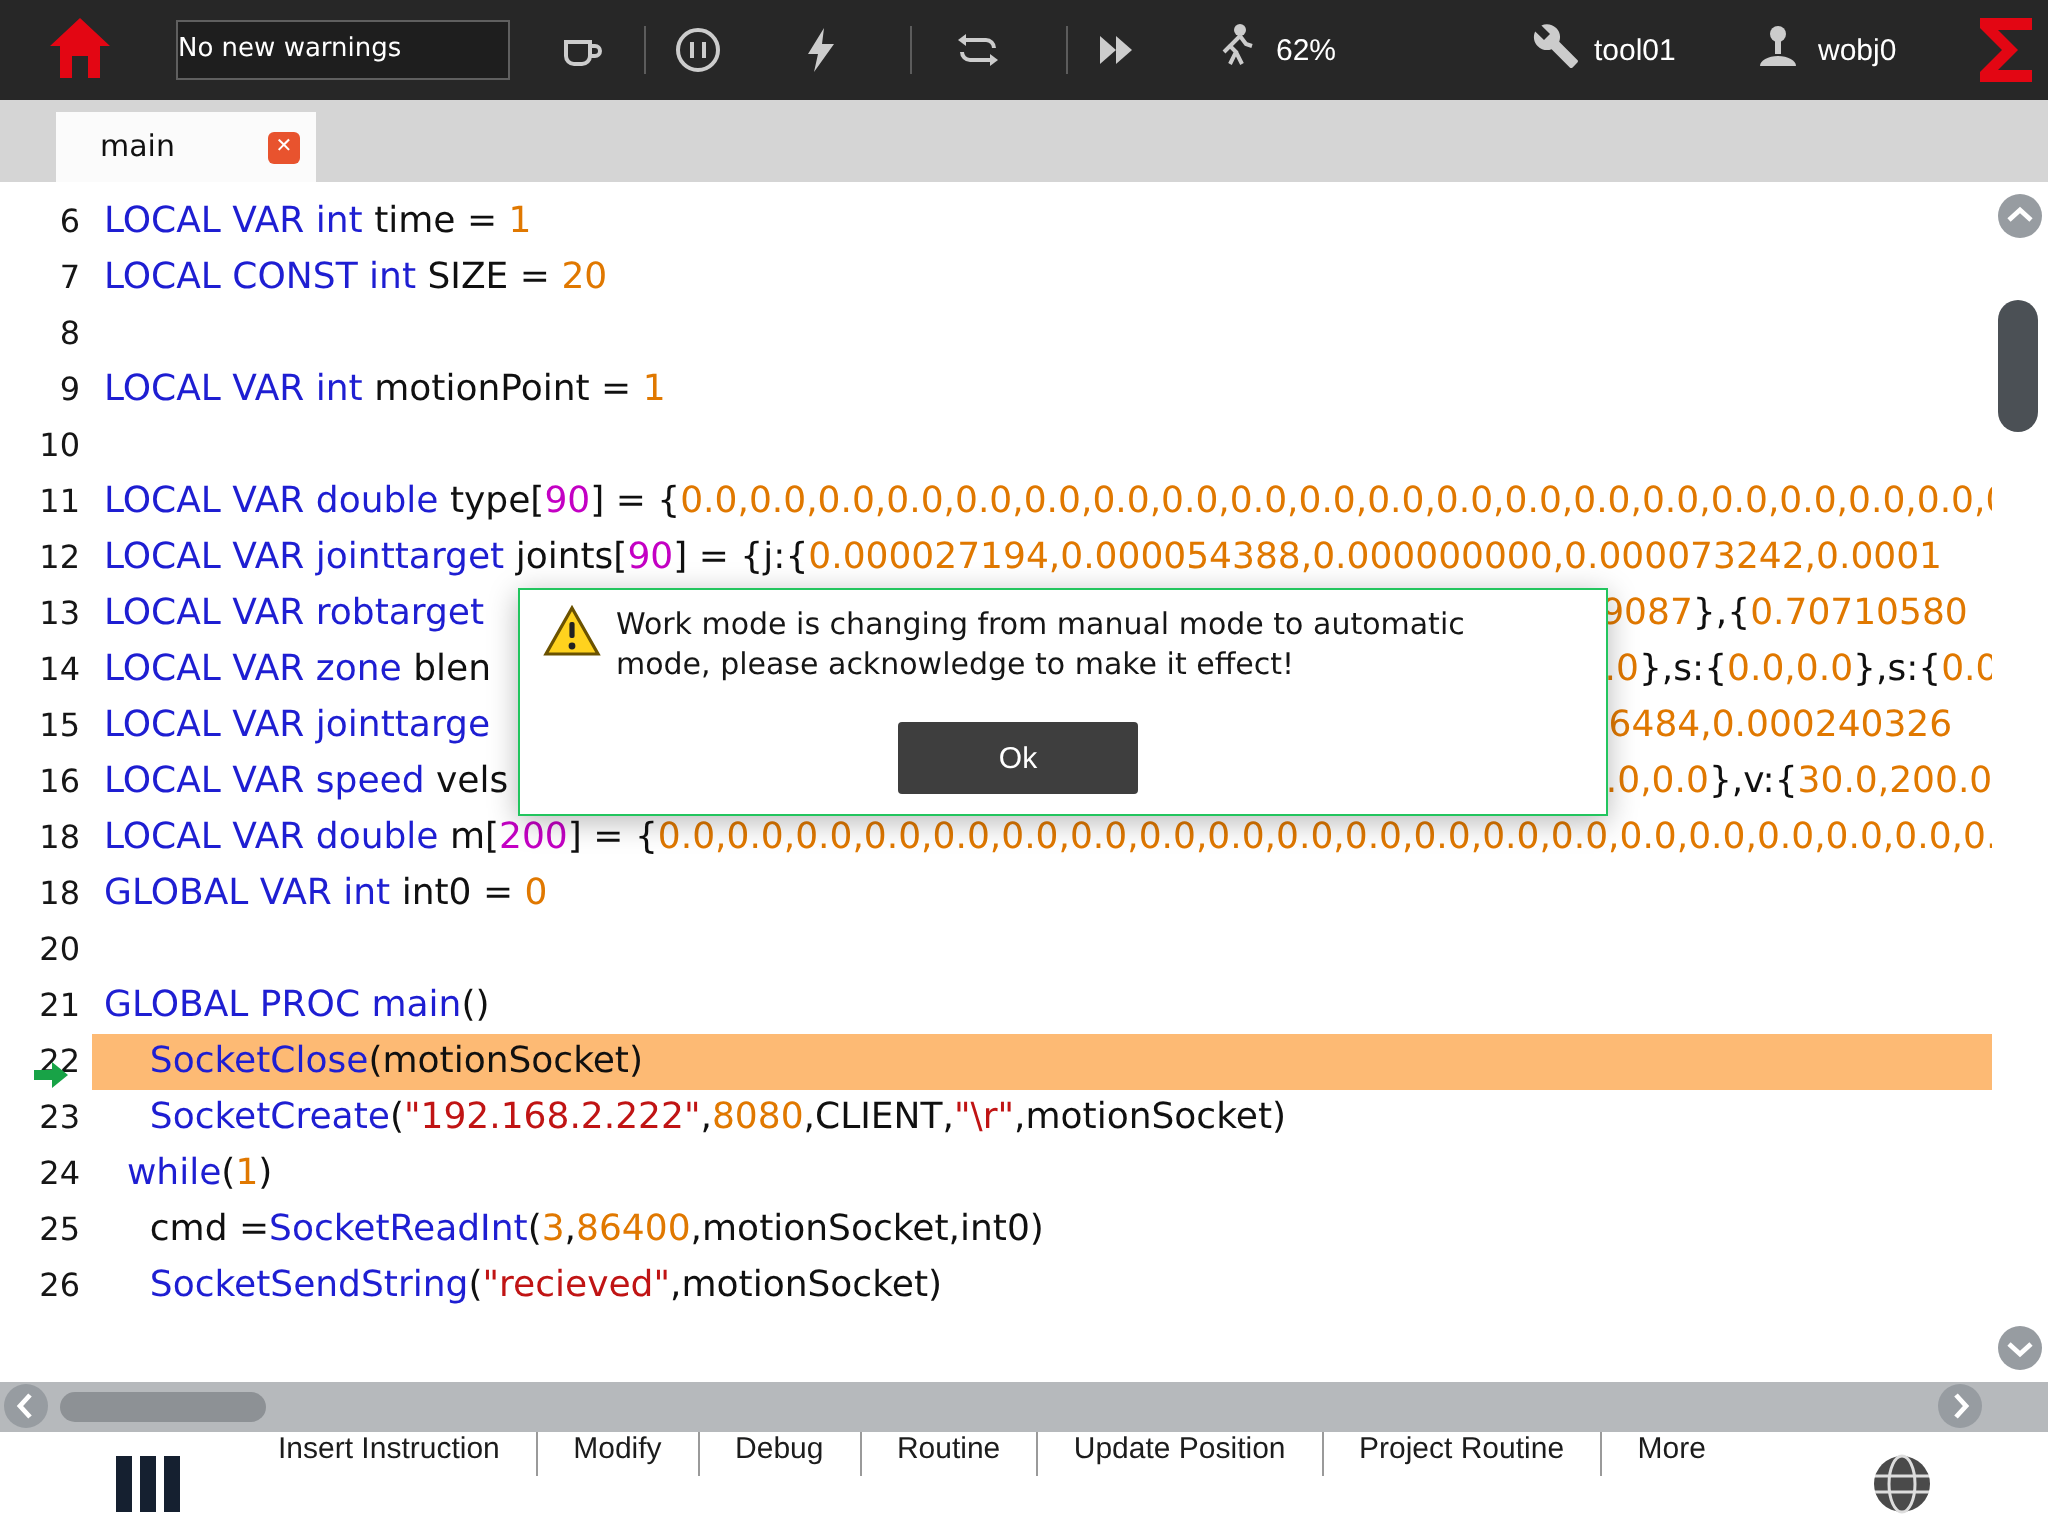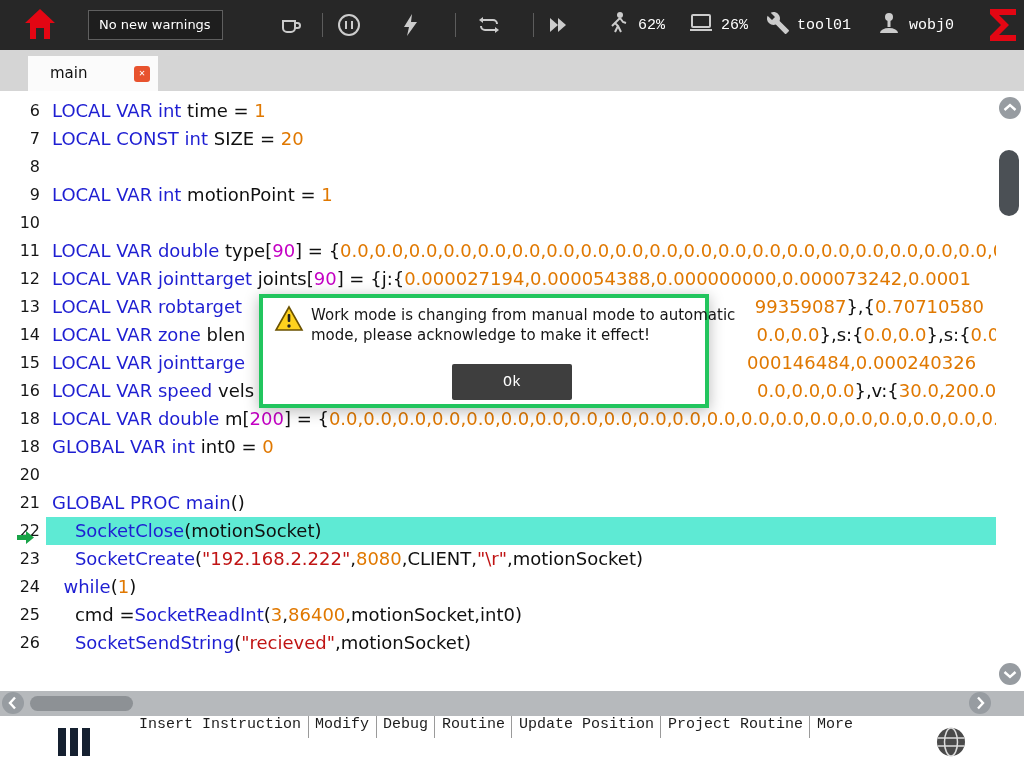--- a/index.html
+++ b/index.html
@@ -1,40 +1,40 @@
 <!DOCTYPE html>
 <html><head>
 <meta charset="utf-8">
 <style>
 *{margin:0;padding:0;box-sizing:border-box}
 html,body{width:1024px;height:768px;overflow:hidden;font-family:"DejaVu Sans",sans-serif;background:#fff}
-button{font-family:Liberation Mono, monospace}
+button{font-family:Liberation Sans, sans-serif}
 
 
 .topbar{position:absolute;left:0;top:0;width:1024px;height:50px;background:#272727}
 .home-btn{position:absolute;left:20px;top:6px;width:40px;height:38px;border:none;background:transparent;cursor:pointer;padding:0}
-.warn-box{position:absolute;left:88px;top:10px;width:135px;height:30px;background:#1e1e1e;border:1px solid #5f5f5f;color:#fff;font-size:13px;line-height:28px;padding-left:10px}
+.warn-box{position:absolute;left:88px;top:10px;width:167px;height:30px;background:#1e1e1e;border:1px solid #5f5f5f;color:#fff;font-size:13px;line-height:28px;}
 .tb-ico{position:absolute;background:transparent;border:none;cursor:pointer;padding:0}
 .tb-vdiv{position:absolute;top:13px;width:1px;height:24px;background:#5c5c5c}
 .tb-stat{position:absolute;top:0;height:50px;display:flex;align-items:center;gap:7px;color:#fff;font-size:15px;background:transparent;border:none;cursor:pointer}
 .brand{position:absolute;left:986px;top:5px;width:34px;height:40px}
 
 
 .tabbar{position:absolute;left:0;top:50px;width:1024px;height:41px;background:#d5d5d5}
 .tab{position:absolute;left:28px;top:6px;width:130px;height:35px;background:#fbfbfb;cursor:pointer}
 .tab-label{position:absolute;left:22px;top:0;line-height:35px;font-size:15px;color:#111}
 .tab-close{position:absolute;right:8px;top:10px;width:16px;height:16px;background:#e8532e;border:none;border-radius:3px;color:#fff;font-size:10px;line-height:16px;text-align:center;cursor:pointer;padding:0}
 
 
 .editor{position:absolute;left:0;top:91px;width:996px;height:600px;background:#fff;padding-top:6px;overflow:hidden}
 .code-row{display:flex;height:28px}
 .gutter{position:relative;width:46px;text-align:right;padding-right:6px;font-size:16px;line-height:28px;color:#161616;flex:none}
 .exec-arrow{position:absolute;left:17px;top:8px}
 .code{flex:1;white-space:pre;overflow:hidden;font-size:18px;line-height:28px;padding-left:6px;color:#101010}
-.code-row.hl .code{background:#5eead4}
+.code-row.hl .code{background:#fdba74}
 .tok-kw{color:#1e1ed2}
 .tok-id{color:#101010}
 .tok-num{color:#e07800}
 .tok-idx{color:#c400c4}
 .tok-str{color:#c01414}
 .tok-gap{display:inline-block}
 
 
 .hscroll{position:absolute;left:0;top:691px;width:1024px;height:25px;background:#b6b9bc}
 .hthumb{position:absolute;left:30px;top:5px;width:103px;height:15px;background:#8d9195;border-radius:8px;border:none;cursor:pointer}
@@ -45,21 +45,21 @@
 
 .bottombar{position:absolute;left:0;top:716px;width:1024px;height:52px;background:#fff}
 .menu-ico{position:absolute;left:58px;top:12px;width:34px;height:28px;background:transparent;border:none;cursor:pointer;display:flex;gap:4px;padding:0}
 .menu-ico span{display:block;width:8px;height:28px;background:#152030}
 .tbar-items{position:absolute;left:135px;top:0;width:722px;height:64px;display:flex;align-items:flex-start;justify-content:space-between}
 .tb-btn{background:transparent;border:none;font-size:15px;color:#1c1c1c;cursor:pointer;padding:0 4px;white-space:nowrap}
 .tb-sep{width:1px;height:22px;background:#9a9a9a}
 .globe-btn{position:absolute;left:933px;top:8px;width:36px;height:36px;background:transparent;border:none;cursor:pointer;padding:0}
 
 
-.dialog{position:absolute;left:259px;top:294px;width:450px;height:114px;background:#fff;border:4px solid #22c55e;box-shadow:0 3px 14px rgba(0,0,0,.28);z-index:40}
+.dialog{position:absolute;left:259px;top:294px;width:545px;height:114px;background:#fff;border:1px solid #22c55e;box-shadow:0 3px 14px rgba(0,0,0,.28);z-index:40}
 .warn-ico{position:absolute;left:11px;top:7px}
 .dlg-msg{position:absolute;left:48px;top:7px;width:440px;font-size:15px;line-height:20px;color:#161616}
 .dlg-ok{position:absolute;left:189px;top:66px;width:120px;height:36px;background:#3e3e3e;color:#fff;font-size:15px;border:none;border-radius:2px;cursor:pointer}
 </style>
 </head>
 <body>
 
 <div class="topbar">
   <button class="home-btn">
     <svg width="36" height="36" viewBox="0 0 36 36">
@@ -104,27 +104,20 @@
         <polygon points="12,6 20,13 12,20" fill="#cccccc"></polygon>
       </svg>
   </button>
 
   <button class="tb-stat" style="left:605px">
     <span><svg width="26" height="26" viewBox="0 0 26 26">
           <circle cx="15" cy="5" r="3" fill="#cccccc"></circle>
           <path d="M15 8 L10 13 L13 16 L10 22 M13 16 L16 22 M15 8 L18 12 L21 13 M10 13 L7 16" stroke="#cccccc" stroke-width="2" fill="none"></path>
         </svg></span>
     <span>62%</span>
-  </button>
-  <button class="tb-stat" style="left:688px">
-    <span><svg width="26" height="26" viewBox="0 0 26 26">
-          <rect x="4" y="5" width="18" height="12" rx="1" fill="none" stroke="#cccccc" stroke-width="2"></rect>
-          <path d="M2 20 h22" stroke="#cccccc" stroke-width="2"></path>
-        </svg></span>
-    <span>26%</span>
   </button>
   <button class="tb-stat" style="left:766px">
     <span><svg width="24" height="24" viewBox="0 0 24 24">
           <path d="M22.7 19l-9.1-9.1c.9-2.3.4-5-1.5-6.9-2-2-5-2.4-7.4-1.3L9 6 6 9 1.6 4.7C.4 7.1.9 10.1 2.9 12.1c1.9 1.9 4.6 2.4 6.9 1.5l9.1 9.1c.4.4 1 .4 1.4 0l2.3-2.3c.5-.4.5-1.1.1-1.4z" fill="#cccccc"></path>
         </svg></span>
     <span>tool01</span>
   </button>
   <button class="tb-stat" style="left:876px">
     <span><svg width="26" height="26" viewBox="0 0 26 26">
           <circle cx="13" cy="7" r="4" fill="#cccccc"></circle>

